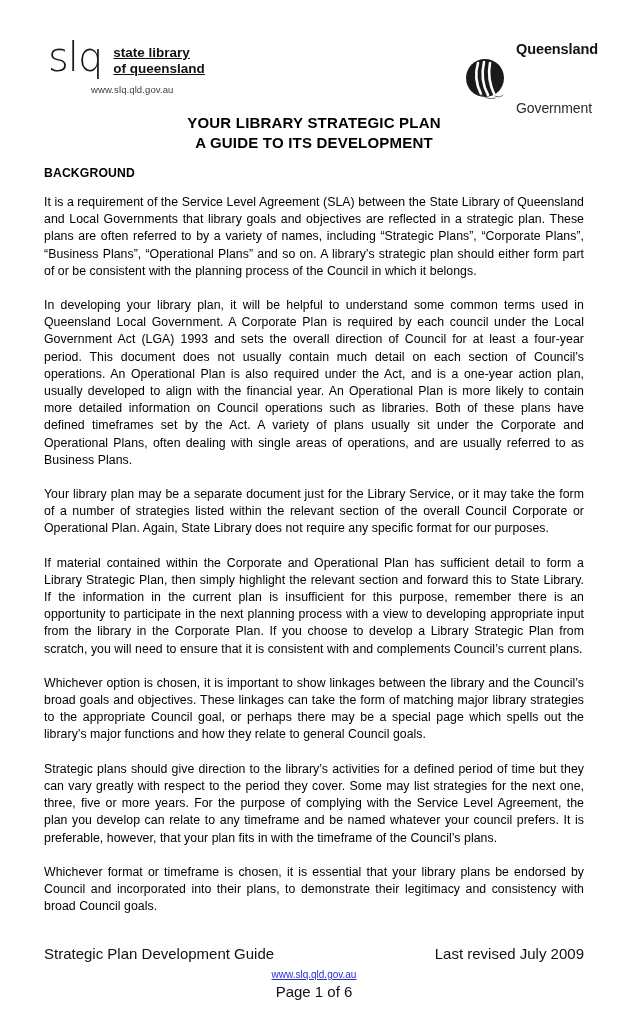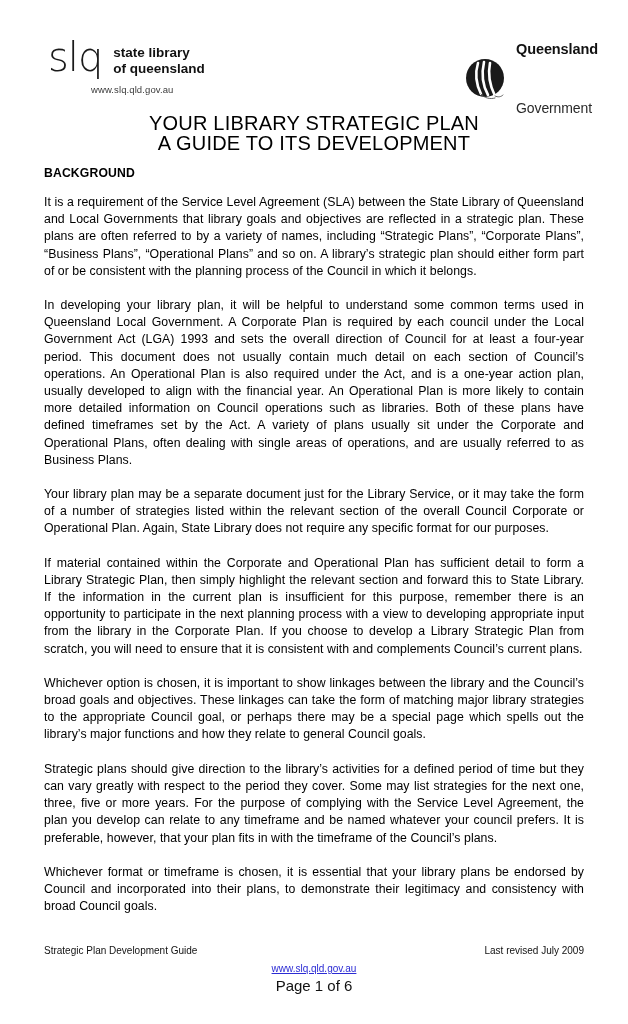--- a/index.html
+++ b/index.html
@@ -49,20 +49,21 @@
     margin-top: -4px;
   }
   .slq-words {
     margin-left: 11px;
     font-family: "Liberation Sans", sans-serif;
     font-size: 13.5px;
     line-height: 15.5px;
     font-weight: bold;
     color: #111111;
     padding-top: 1px;
+    text-decoration: underline;
   }
   .slq-url {
     position: absolute;
     left: 91px;
     top: 84px;
     font-size: 9.5px;
     color: #3b3b3b;
     letter-spacing: 0.1px;
   }
 
@@ -96,22 +97,22 @@
     margin-top: 44px;
   }
 
   
   .doc-title {
     position: absolute;
     left: 0;
     top: 113px;
     width: 628px;
     text-align: center;
-    font-size: 20px;
-    font-weight: normal;
+    font-size: 15px;
+    font-weight: bold;
     line-height: 20px;
     letter-spacing: 0.2px;
   }
 
   
   .content {
     position: absolute;
     left: 44px;
     top: 166px;
     width: 540px;
@@ -138,21 +139,21 @@
   .footer {
     position: absolute;
     left: 44px;
     top: 945px;
     width: 540px;
   }
   .footer-row {
     display: flex;
     justify-content: space-between;
     align-items: baseline;
-    font-size: 10px;
+    font-size: 15px;
     color: #111111;
     text-align: right;
   }
   .footer-center {
     text-align: center;
     margin-top: 2px;
   }
   .footer-link {
     font-size: 10px;
     color: #2b2bd4;

